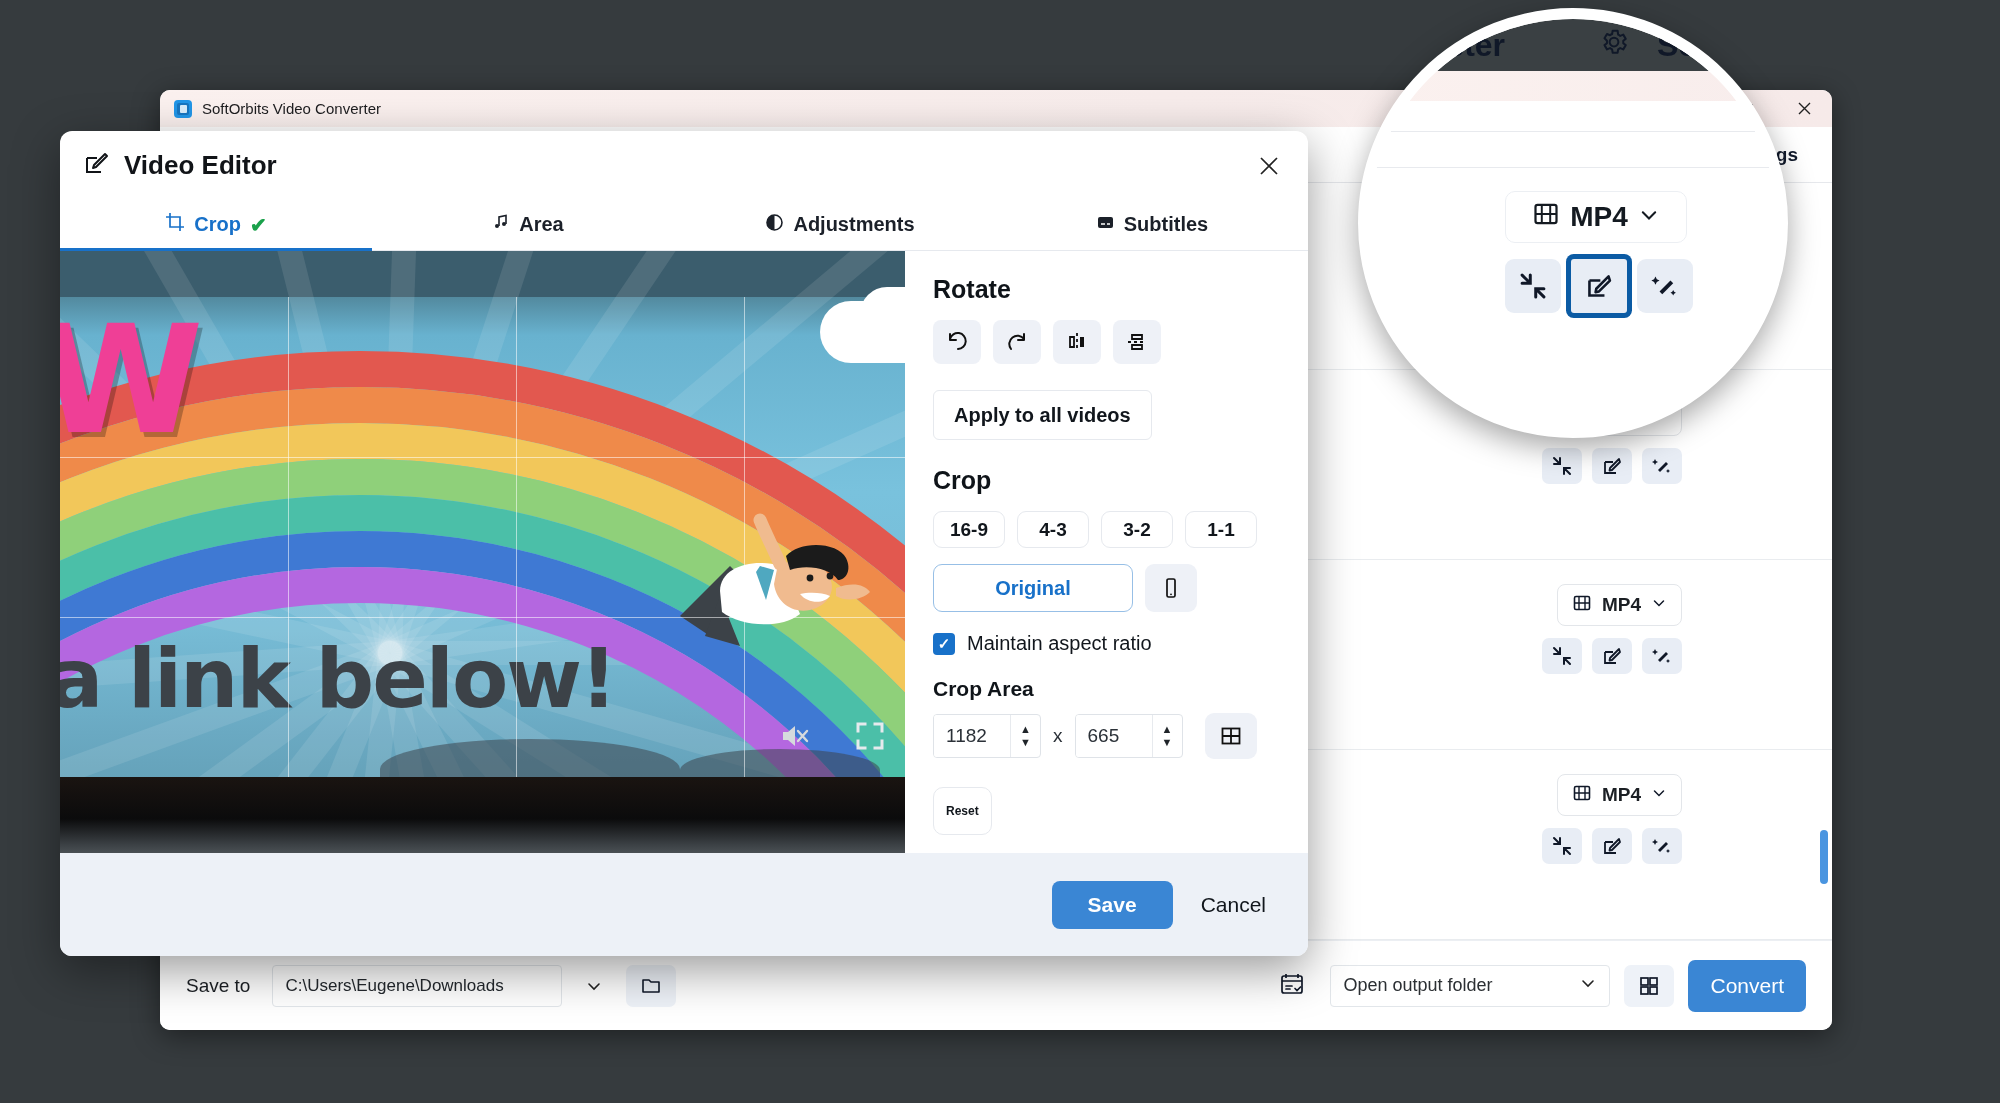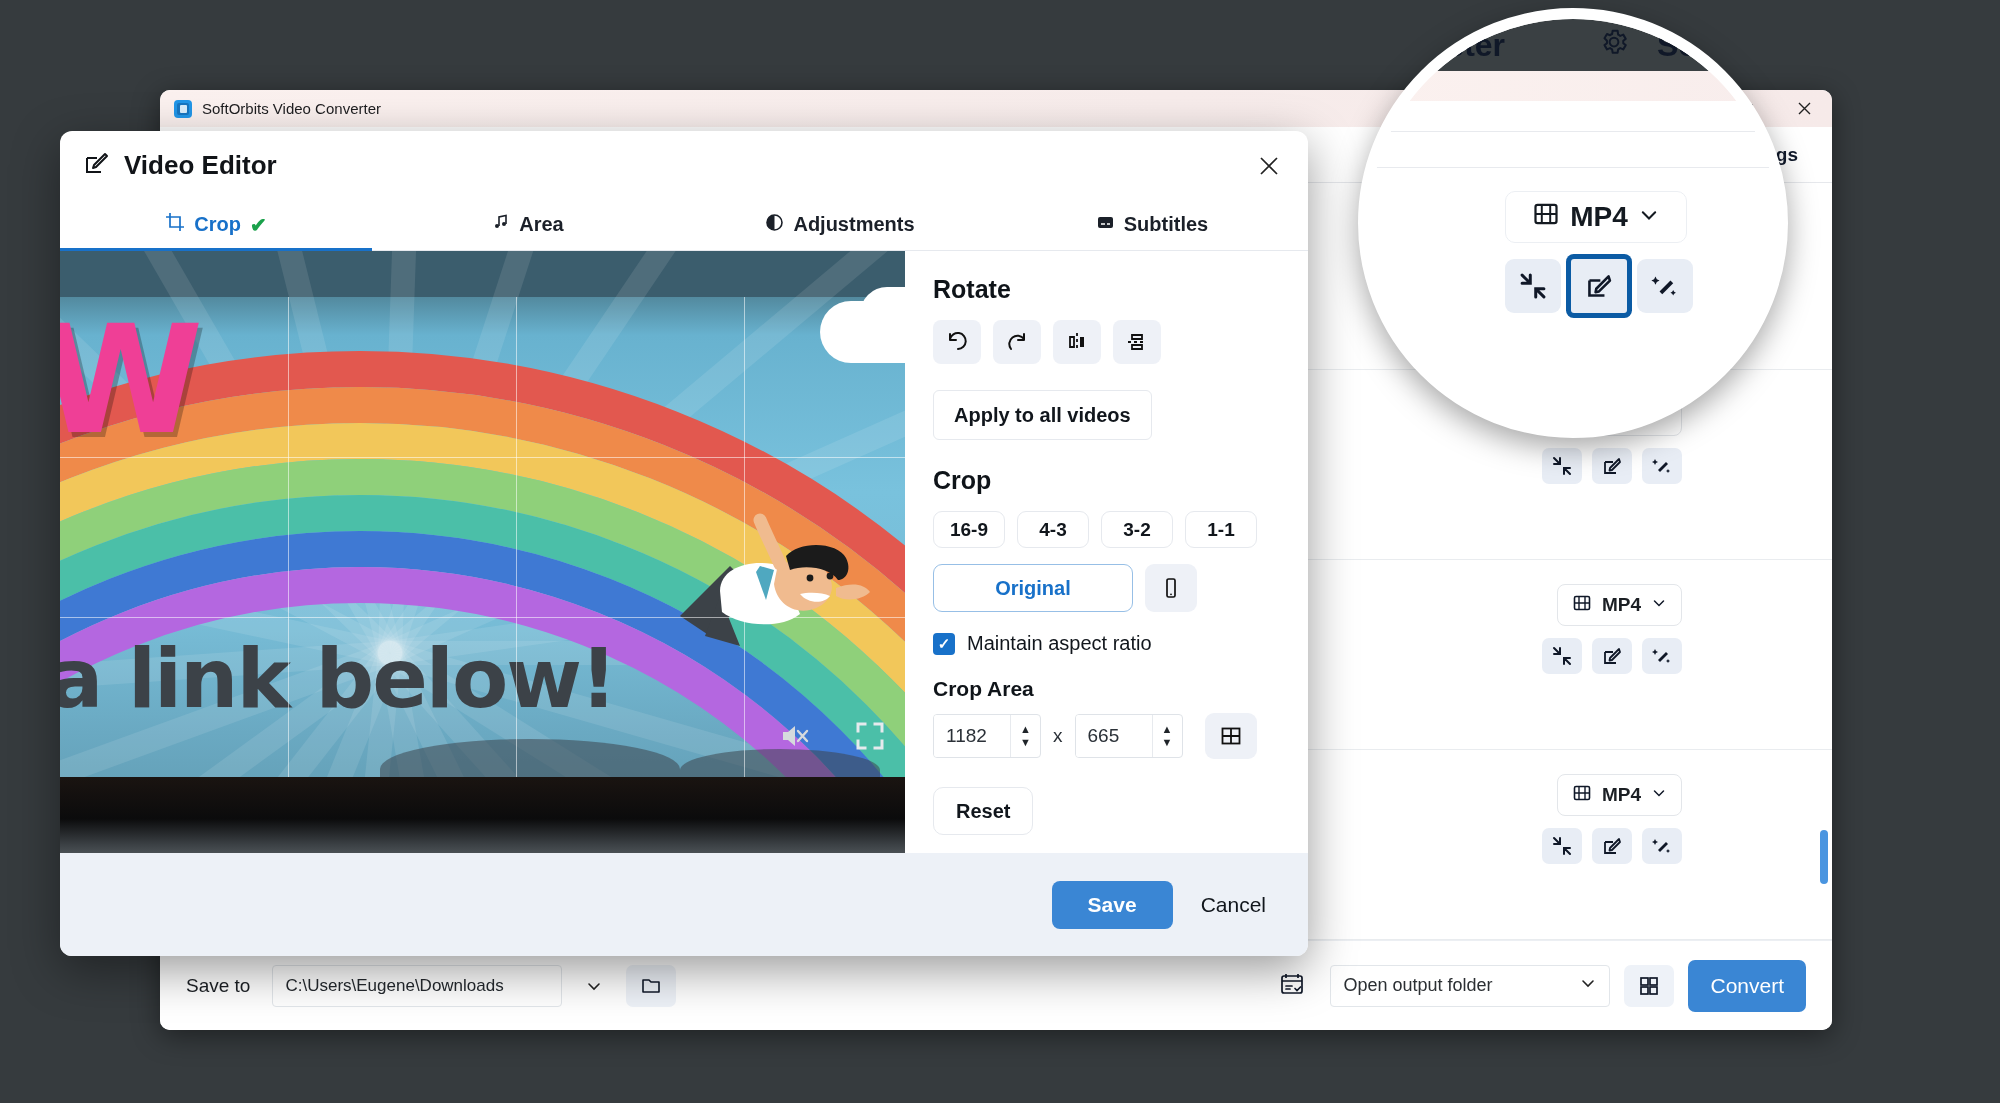--- a/index.html
+++ b/index.html
@@ -233,21 +233,21 @@
     font-family: "Liberation Sans", sans-serif;
   }
   .spin { width: 30px; height: 44px; border-left: 1px solid #e7eaee;
           display:flex; flex-direction:column; align-items:center; justify-content:center; gap:2px; }
   .spin i { font-style: normal; font-size: 11px; line-height: 11px; color:#1f2429; }
   .x-sep { font-size: 19px; color: #2b3138; }
   .grid-icon-btn { width: 52px; height: 46px; border-radius: 9px; background:#eef1f7;
                    display:flex;align-items:center;justify-content:center; margin-left: 10px; }
   .reset-btn {
     margin-top: 28px; height: 48px; border: 1px solid #e6e9ee; background:#fff;
-    border-radius: 10px; font-size: 20px; font-weight: 600; color: #11161c; padding: 0 22px;
+    border-radius: 10px; font-size: 12px; font-weight: 600; color: #11161c; padding: 0 12px;
     cursor:pointer; font-family: "Liberation Sans", sans-serif;
   }
 
   .modal-foot {
     height: 103px; background: #edf1f7; display:flex; align-items:center;
     justify-content:flex-end; padding-right: 32px; gap: 28px;
   }
   .save-btn {
     background: #3a86d4; color: #fff; border: none; border-radius: 8px;
     height: 48px; padding: 0 36px; font-size: 21px; font-weight: 700; cursor:pointer;

